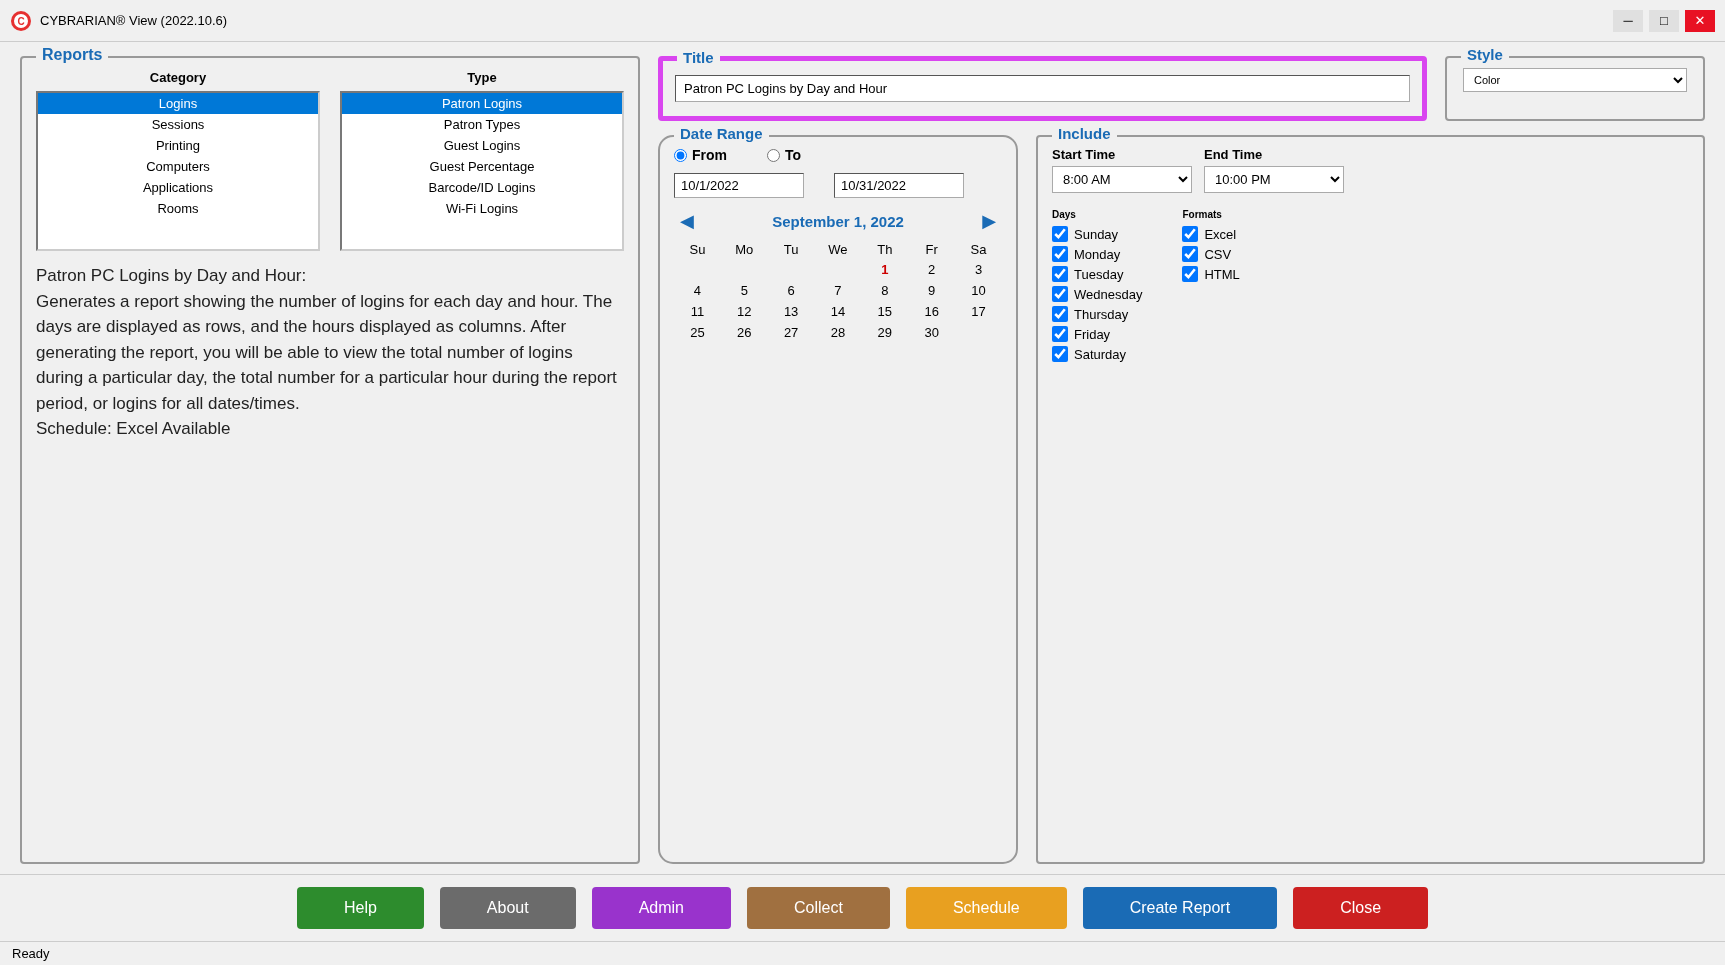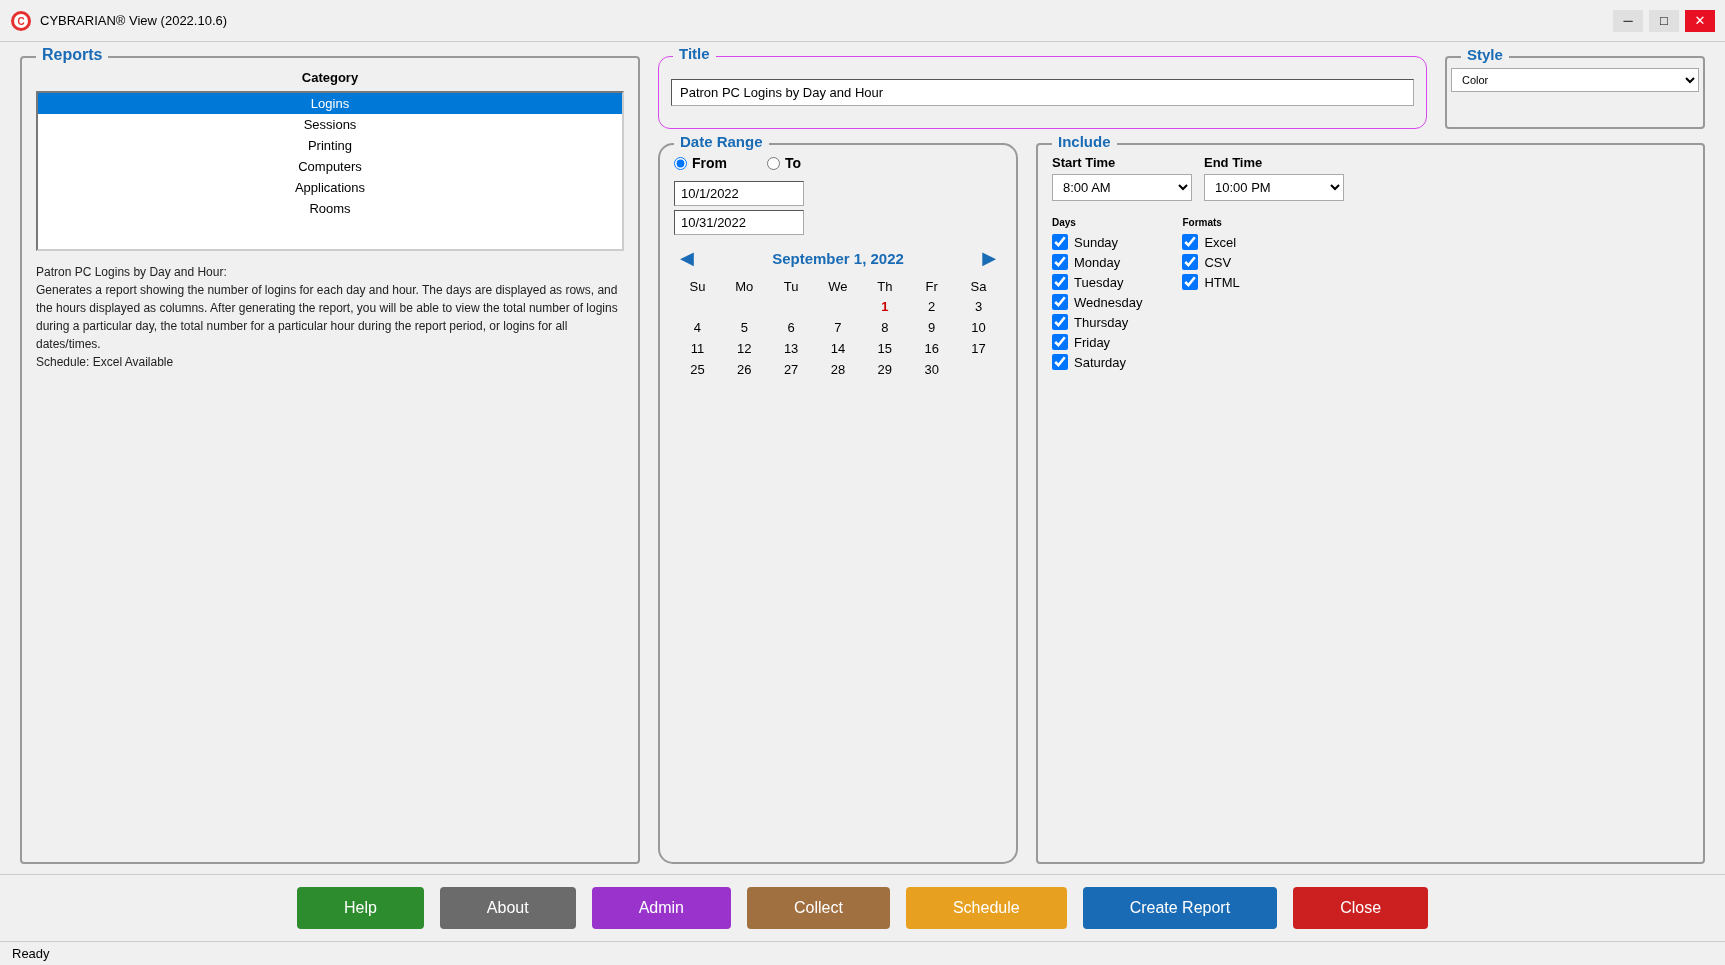--- a/index.html
+++ b/index.html
@@ -102,41 +102,41 @@
     .list-item {
       padding: 3px 6px;
       cursor: default;
     }
     .list-item.selected {
       background: #0078d7;
       color: #fff;
     }
     .reports-description {
       margin-top: 12px;
-      font-size: 12px;
+      font-size: 17px;
       color: #222;
       line-height: 1.5;
     }
     
     .right-panels {
       flex: 1;
       display: flex;
       flex-direction: column;
       gap: 14px;
     }
     .top-right-row {
       display: flex;
       gap: 18px;
     }
     
     .title-panel {
       flex: 1;
-      border: 1px solid #d946ef;
-      border-radius: 12px;
-      padding: 22px 12px;
+      border: 5px solid #d946ef;
+      border-radius: 4px;
+      padding: 14px 12px;
       position: relative;
     }
     .title-panel .panel-title {
       position: absolute;
       top: -12px;
       left: 14px;
       background: #f0f0f0;
       padding: 0 6px;
       font-size: 15px;
       font-weight: bold;
@@ -147,21 +147,21 @@
       border: 1px inset #aaa;
       padding: 5px 8px;
       font-size: 13px;
       background: #fff;
     }
     
     .style-panel {
       flex: 0 0 260px;
       border: 2px solid #999;
       border-radius: 4px;
-      padding: 10px 4px;
+      padding: 10px 16px;
       position: relative;
     }
     .style-panel .panel-title {
       position: absolute;
       top: -12px;
       left: 14px;
       background: #f0f0f0;
       padding: 0 6px;
       font-size: 15px;
       font-weight: bold;
@@ -207,23 +207,22 @@
     .radio-label {
       display: flex;
       align-items: center;
       gap: 5px;
       cursor: pointer;
       font-size: 14px;
       font-weight: bold;
     }
     .date-inputs-row {
       display: flex;
-      gap: 4px;
+      gap: 30px;
       margin-bottom: 12px;
-      flex-direction: column;
     }
     .date-input {
       border: 1px inset #aaa;
       padding: 4px 6px;
       font-size: 13px;
       background: #fff;
       width: 130px;
     }
     
     .calendar-nav {
@@ -392,20 +391,31 @@
     <div class="reports-header">
       <div class="reports-col">
         <div class="reports-col-label">Category</div>
         <div class="list-box" id="category-list">
             <div class="list-item selected">Logins</div>
             <div class="list-item">Sessions</div>
             <div class="list-item">Printing</div>
             <div class="list-item">Computers</div>
             <div class="list-item">Applications</div>
             <div class="list-item">Rooms</div>
+          </div>
+      </div>
+      <div class="reports-col">
+        <div class="reports-col-label">Type</div>
+        <div class="list-box" id="type-list">
+            <div class="list-item selected">Patron Logins</div>
+            <div class="list-item">Patron Types</div>
+            <div class="list-item">Guest Logins</div>
+            <div class="list-item">Guest Percentage</div>
+            <div class="list-item">Barcode/ID Logins</div>
+            <div class="list-item">Wi-Fi Logins</div>
           </div>
       </div>
     </div>
     <div class="reports-description" id="reports-desc" style="white-space: pre-line;">Patron PC Logins by Day and Hour:
 Generates a report showing the number of logins for each day and hour. The days are displayed as rows, and the hours displayed as columns. After generating the report, you will be able to view the total number of logins during a particular day, the total number for a particular hour during the report period, or logins for all dates/times.
 Schedule: Excel Available</div>
   </div>
 
   <div class="right-panels">
 

